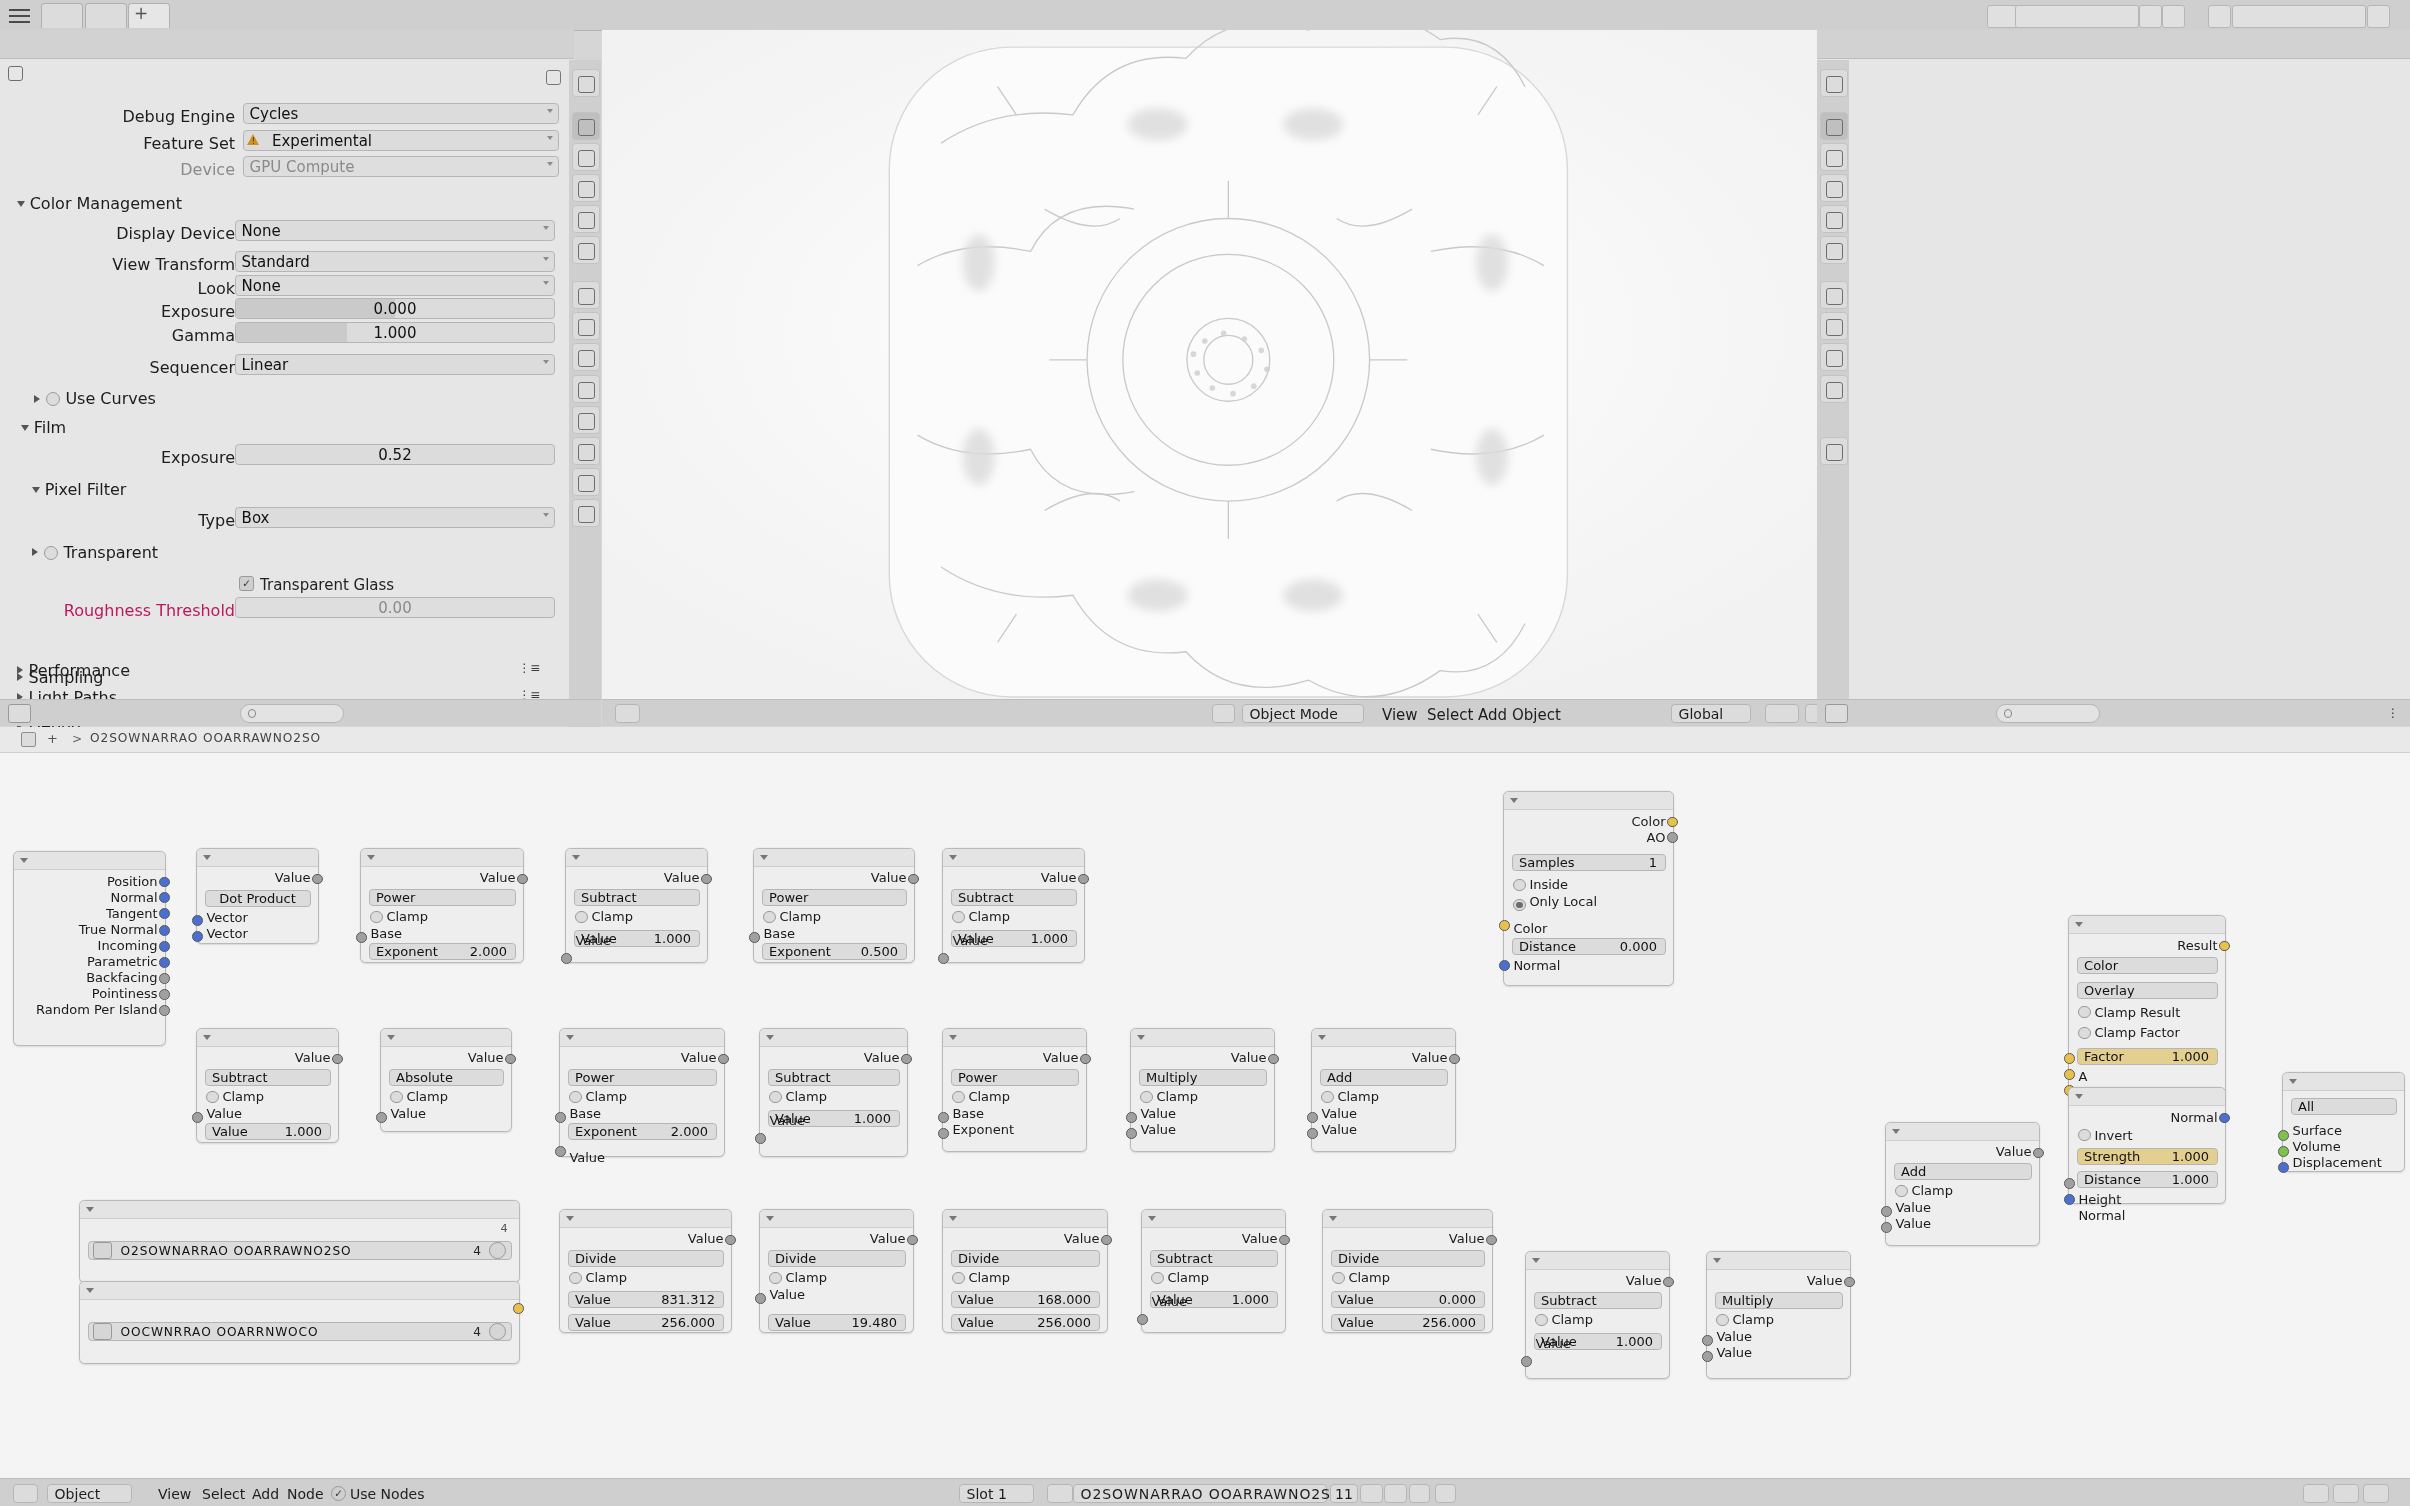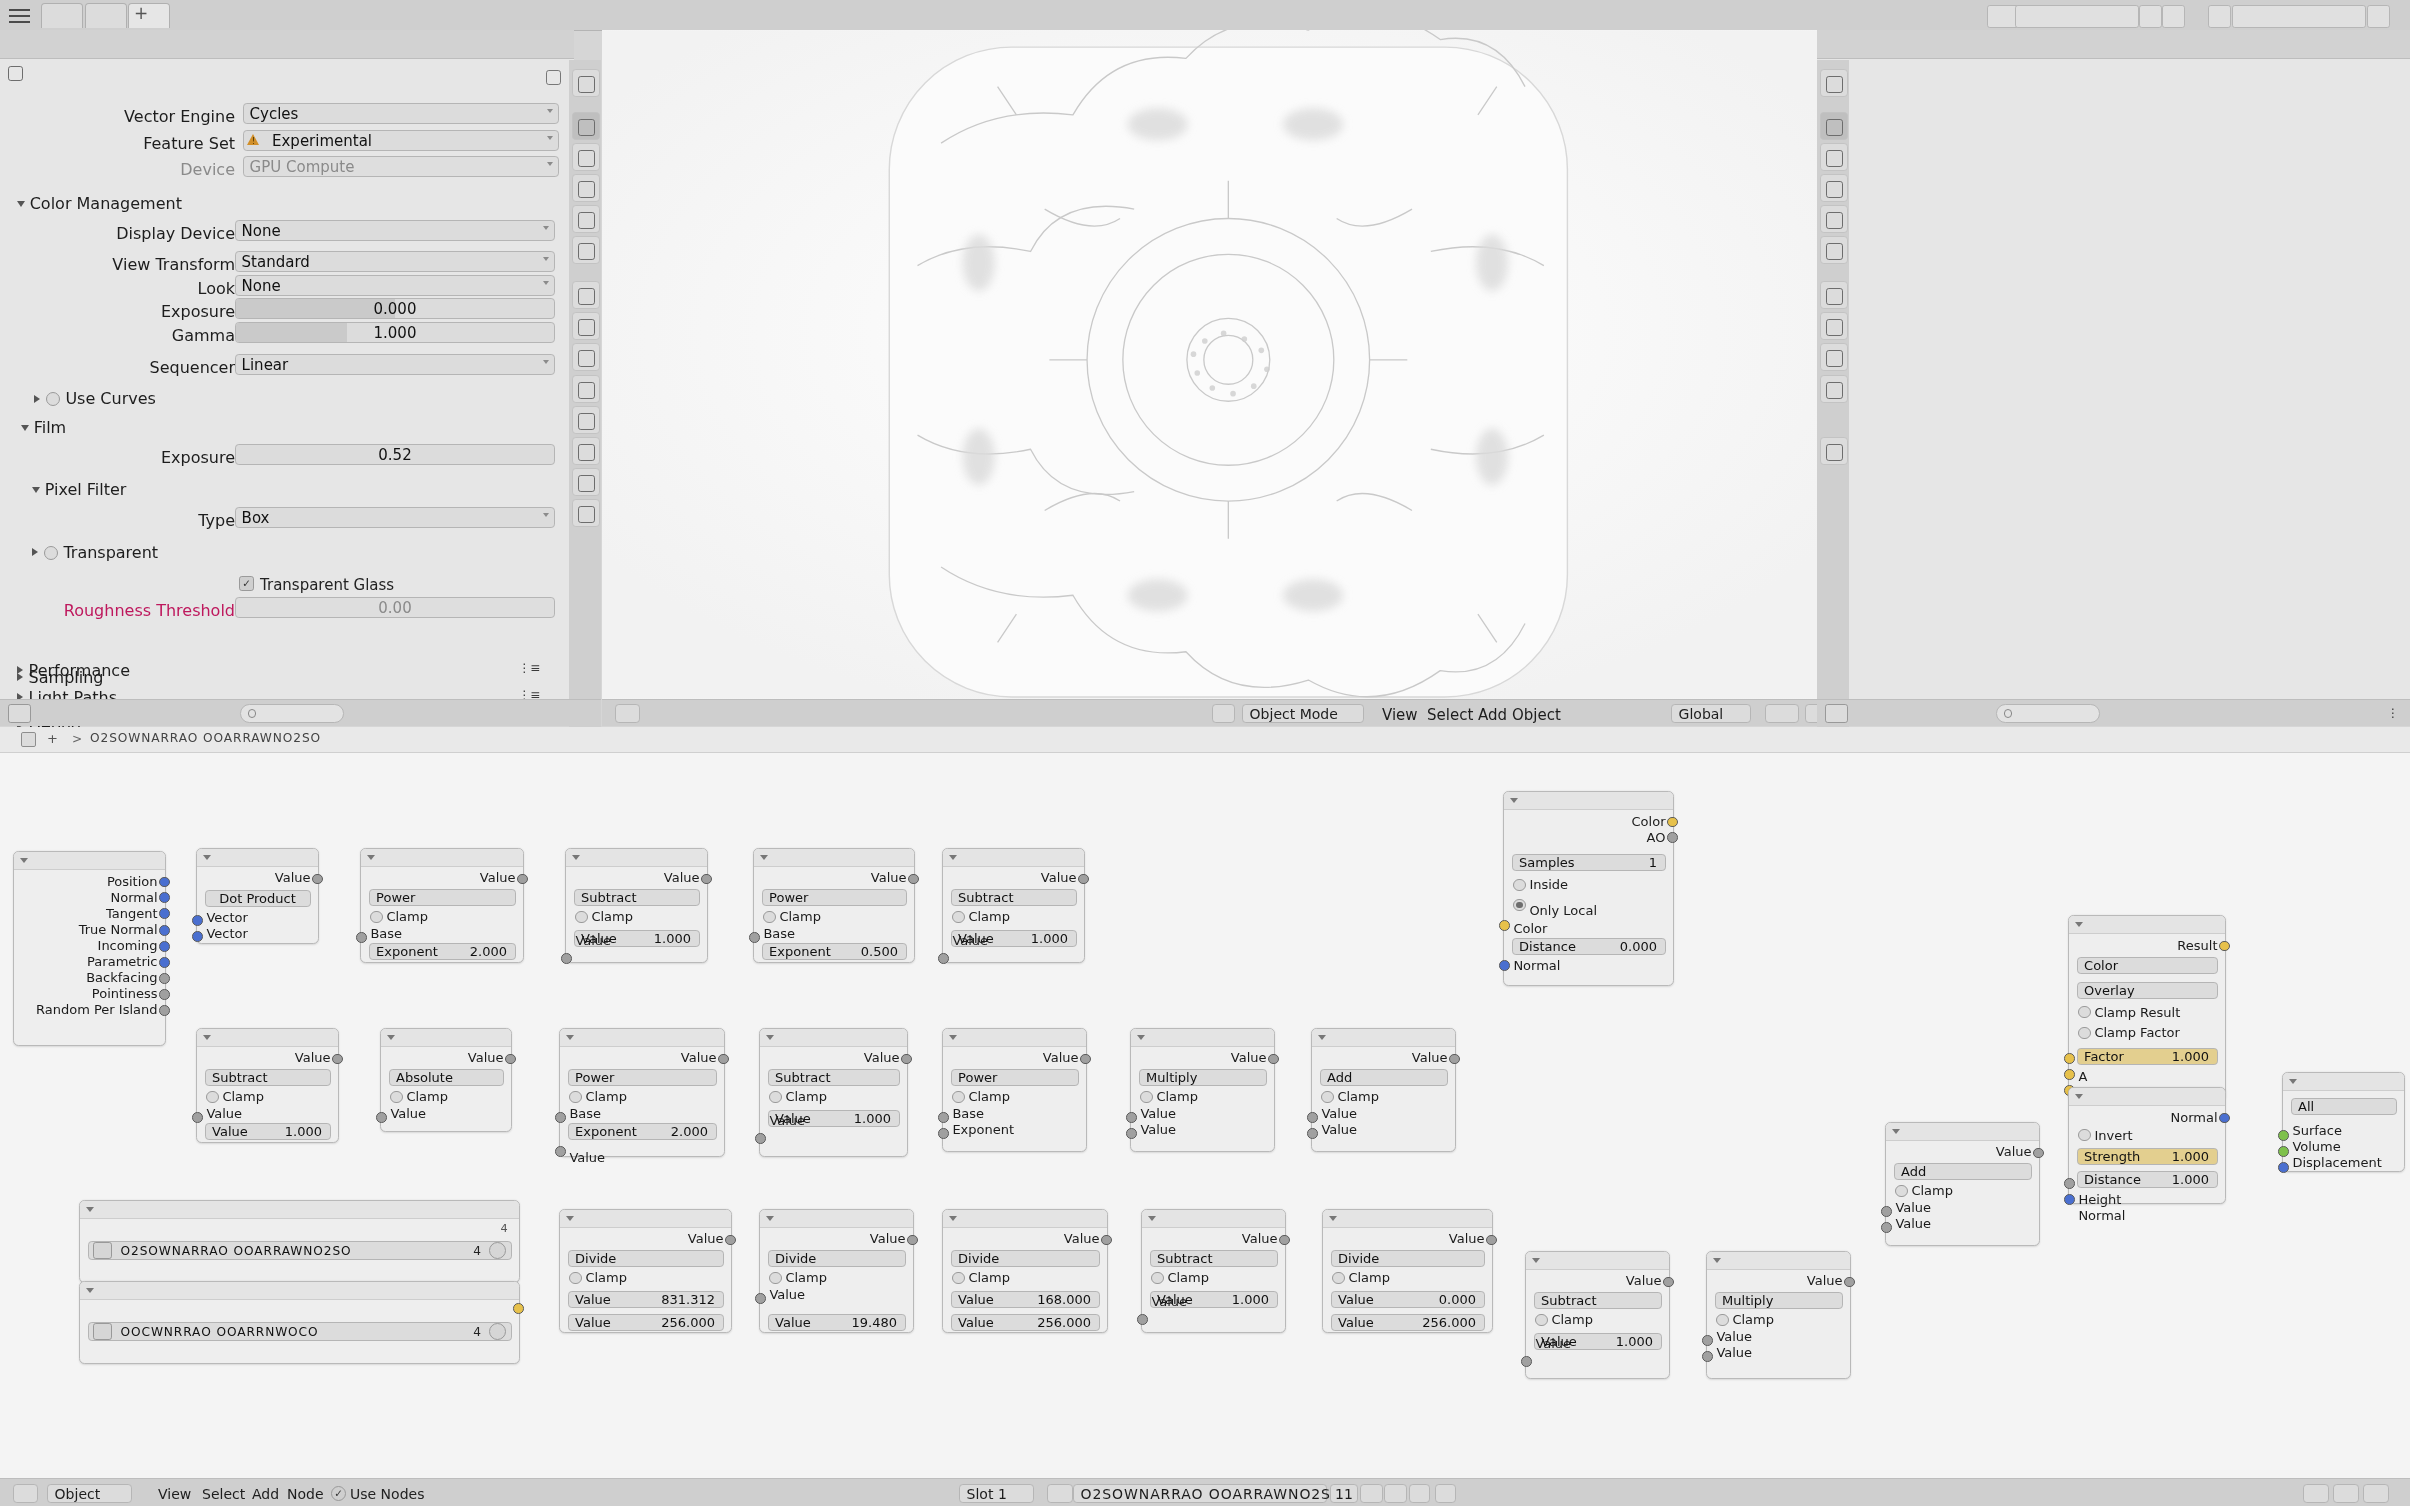--- a/index.html
+++ b/index.html
@@ -144,21 +144,21 @@
           <div class="g"></div>
         </div>
       <div class="icobtn" style="top:408px;">
           <div class="g"></div>
         </div>
       <div class="icobtn" style="top:439px;">
           <div class="g"></div>
         </div>
     </div>
 
-    <div class="prop-label" style="left:56px;top:77px;width:179px;">Vector Engine</div>
+    <div class="prop-label" style="left:56px;top:77px;width:179px;">Debug Engine</div>
     <div class="field" style="left:243px;top:73px;width:316px;"><span>Cycles</span><i class="caret"></i></div>
 
     <div class="prop-label" style="left:56px;top:104px;width:179px;">Feature Set</div>
     <div class="field" style="left:243px;top:100px;width:316px;padding-left:28px;"><span>Experimental</span><i class="caret"></i></div>
     <div class="warn" style="left:247px;top:104px;"></div>
 
     <div class="prop-label" style="left:56px;top:130px;width:179px;color:#8a8a8a;">Device</div>
     <div class="field disabled" style="left:243px;top:126px;width:316px;"><span>GPU Compute</span><i class="caret"></i></div>
 
     <div class="section" style="left:17px;top:164px;"><i class="tri open"></i><span>Color Management</span></div>
@@ -629,21 +629,21 @@
         </div>
       <div class="row r" style="margin-top:3.8px;">Color</div>
       <div class="row r">AO</div>
       <div class="nf" style="top:62px;">
           <span class="lbl">Samples</span>
           <span class="val">1</span>
         </div>
       <div class="nradio" style="top:87px;"></div>
       <div class="nradio-lbl" style="top:85px;">Inside</div>
       <div class="nradio on" style="top:107px;"></div>
-      <div class="nradio-lbl" style="top:111px;">Only Local</div>
+      <div class="nradio-lbl" style="top:102px;">Only Local</div>
       <div class="row l" style="margin-top:75px;">Color</div>
       <div class="nf" style="top:146px;">
           <span class="lbl">Distance</span>
           <span class="val">0.000</span>
         </div>
       <div class="row l" style="margin-top:21px;">Normal</div>
       <div class="sock s-yellow" style="right:-4.7px;top:24.5px;"></div>
       <div class="sock s-grey" style="right:-4.7px;top:40px;"></div>
       <div class="sock s-yellow" style="left:-4.7px;top:128px;"></div>
       <div class="sock s-blue" style="left:-4.7px;top:168px;"></div>

